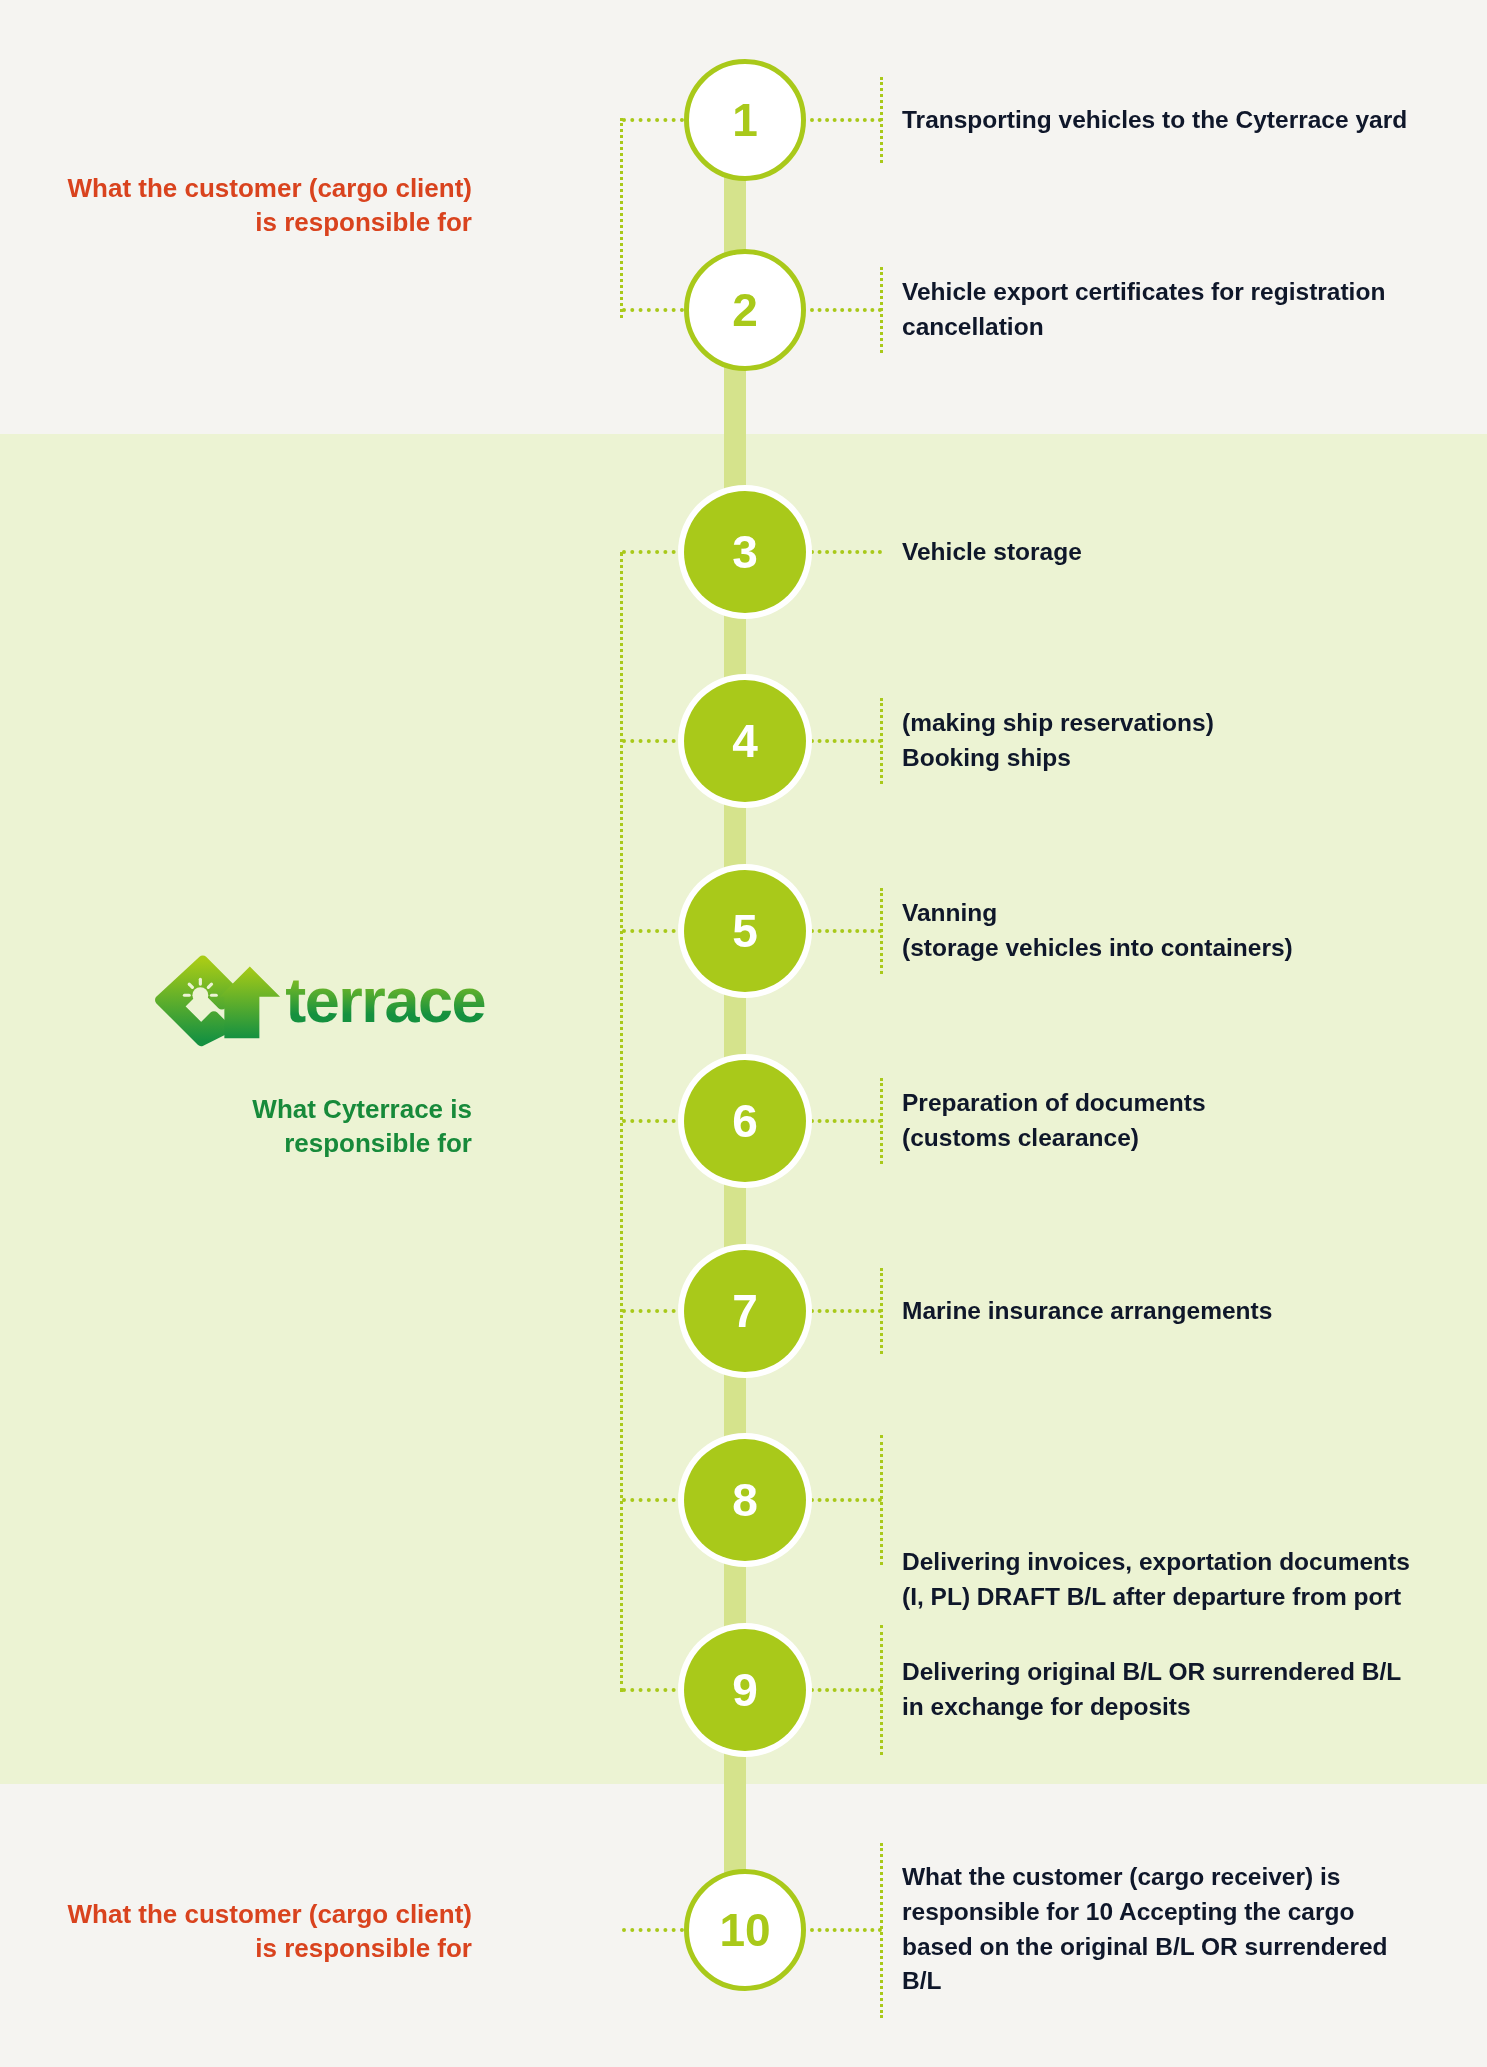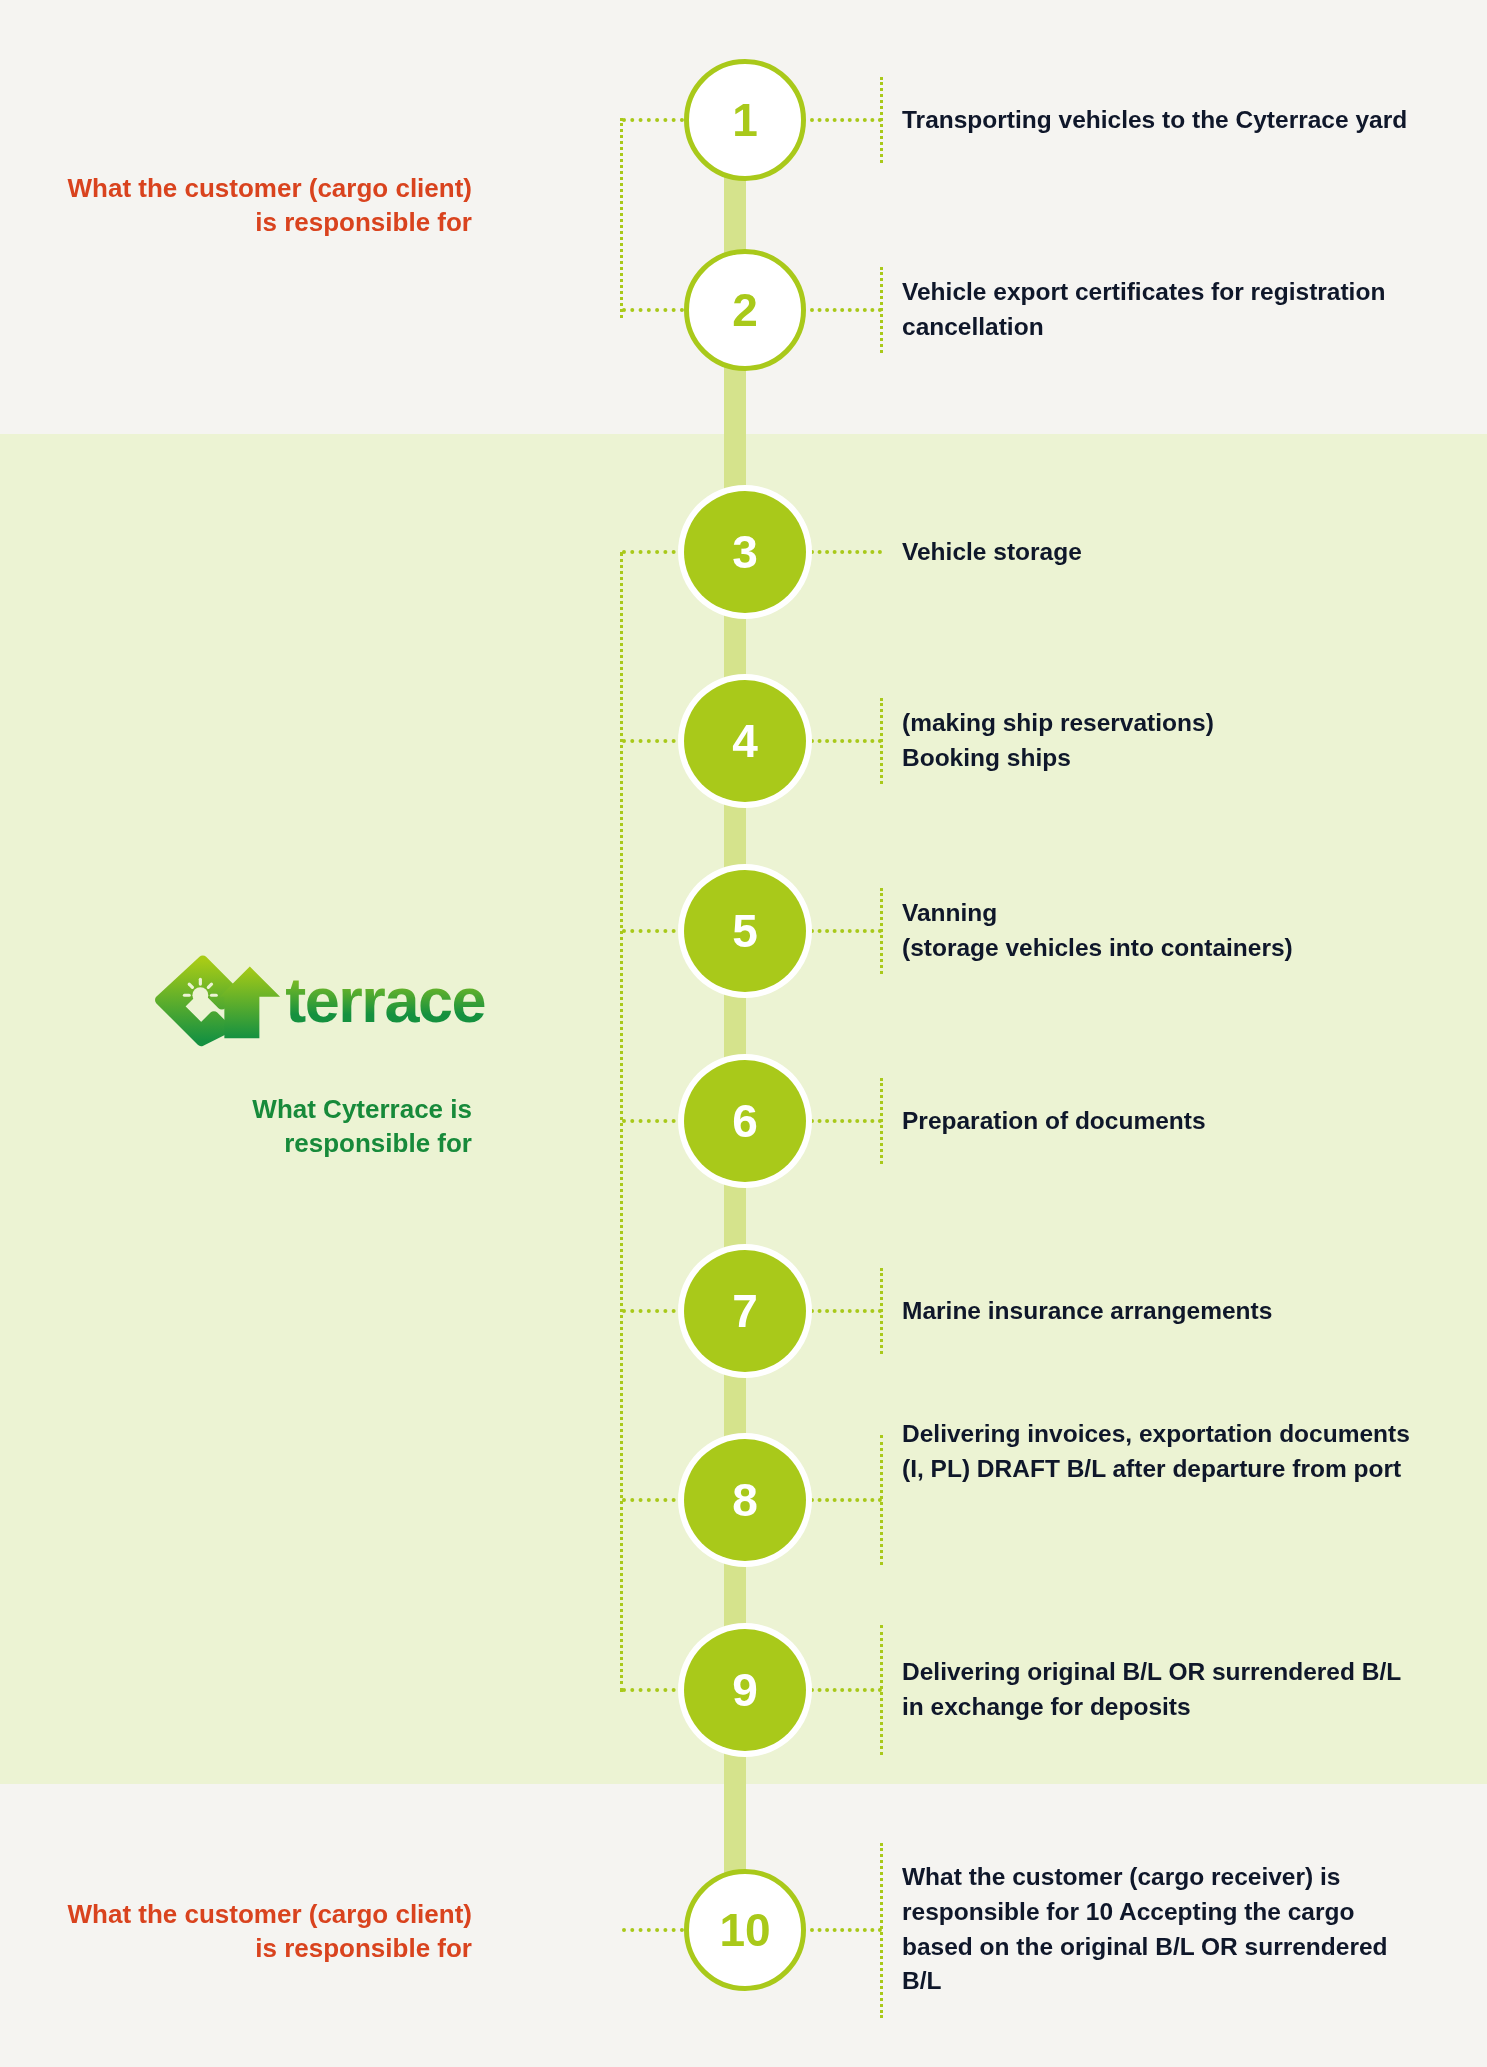--- a/index.html
+++ b/index.html
@@ -187,33 +187,34 @@
       <div class="item-text" style="top: 931px;">
         <div>Vanning</div>
         <div> (storage vehicles into containers)</div>
       </div>
       <div class="hdot hdot-left" style="top: 1121px;"></div>
       <div class="hdot hdot-right" style="top: 1121px;"></div>
       <div class="vtick" style="top: 1078px; height: 86px;"></div>
       <div class="node filled" style="top: 1121px;">6</div>
       <div class="item-text" style="top: 1121px;">
         <div>Preparation of documents</div>
+        <div>(customs clearance)</div>
       </div>
       <div class="hdot hdot-left" style="top: 1311px;"></div>
       <div class="hdot hdot-right" style="top: 1311px;"></div>
       <div class="vtick" style="top: 1268px; height: 86px;"></div>
       <div class="node filled" style="top: 1311px;">7</div>
       <div class="item-text" style="top: 1311px;">
         <div>Marine insurance arrangements</div>
       </div>
       <div class="hdot hdot-left" style="top: 1500px;"></div>
       <div class="hdot hdot-right" style="top: 1500px;"></div>
       <div class="vtick" style="top: 1435px; height: 130px;"></div>
       <div class="node filled" style="top: 1500px;">8</div>
-      <div class="item-text" style="top: 1452px;">
+      <div class="item-text" style="top: 1580px;">
         <div>Delivering invoices, exportation documents (I, PL) DRAFT B/L after departure from port</div>
       </div>
       <div class="hdot hdot-left" style="top: 1690px;"></div>
       <div class="hdot hdot-right" style="top: 1690px;"></div>
       <div class="vtick" style="top: 1625px; height: 130px;"></div>
       <div class="node filled" style="top: 1690px;">9</div>
       <div class="item-text" style="top: 1690px;">
         <div>Delivering original B/L OR surrendered B/L in exchange for deposits</div>
       </div>
       <div class="hdot hdot-left" style="top: 1930px;"></div>

